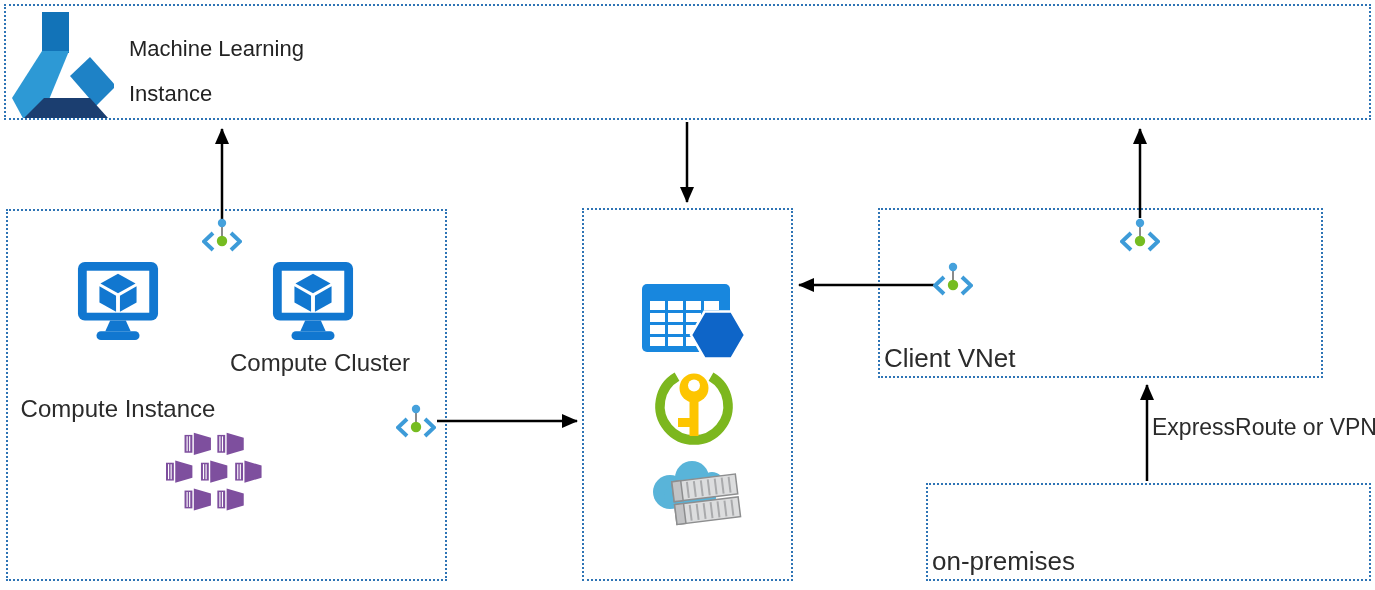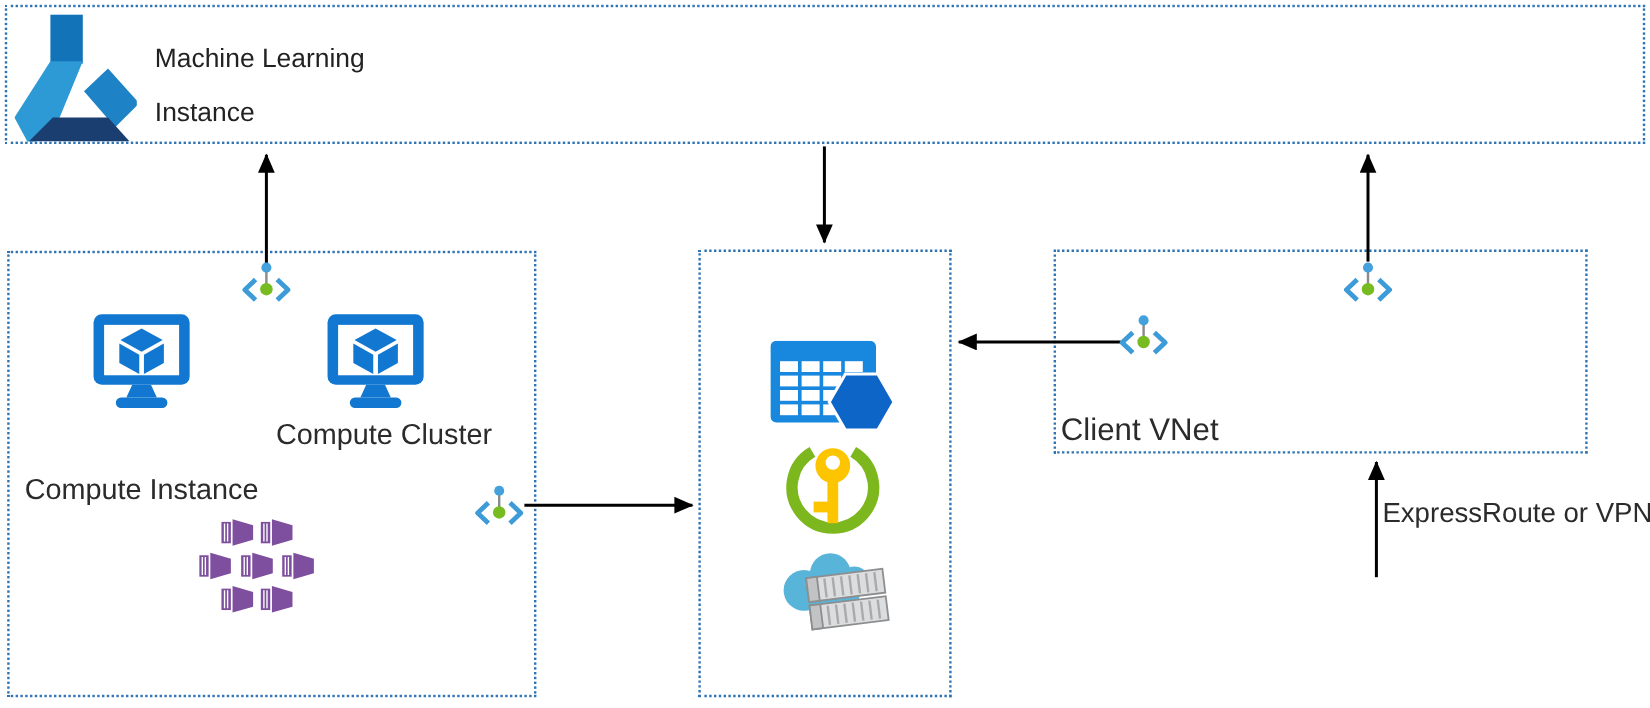--- a/index.html
+++ b/index.html
@@ -131,20 +131,23 @@
         <rect x="32" y="47" width="9" height="20" fill="#C2C3C5" stroke="#8D8E8F" stroke-width="1.5"></rect>
         <path d="M47,49 v16 M54,49 v16 M61,49 v16 M68,49 v16 M75,49 v16 M82,49 v16 M89,49 v16" stroke="#A9AAAC" stroke-width="2" fill="none"></path>
       </g>
     </svg>
   </div>
 
   <div class="dbox" style="left:878px; top:208px; width:445px; height:170px;">
     <div class="vnet-label">Client VNet</div>
   </div>
 
+  <div class="dbox" style="left:926px; top:483px; width:445px; height:98px;">
+    <div class="vnet-label">on-premises</div>
+  </div>
 
   <svg class="overlay" viewBox="0 0 1375 590">
     <defs>
       <marker id="ah" markerUnits="userSpaceOnUse" markerWidth="18" markerHeight="16" refX="15" refY="7" orient="auto">
         <path d="M0,0 L16,7 L0,14 Z" fill="#000000"></path>
       </marker>
     </defs>
     <g stroke="#000000" stroke-width="2.5">
       <line x1="222" y1="225" x2="222" y2="129" marker-end="url(#ah)"></line>
       <line x1="687" y1="122" x2="687" y2="202" marker-end="url(#ah)"></line>

